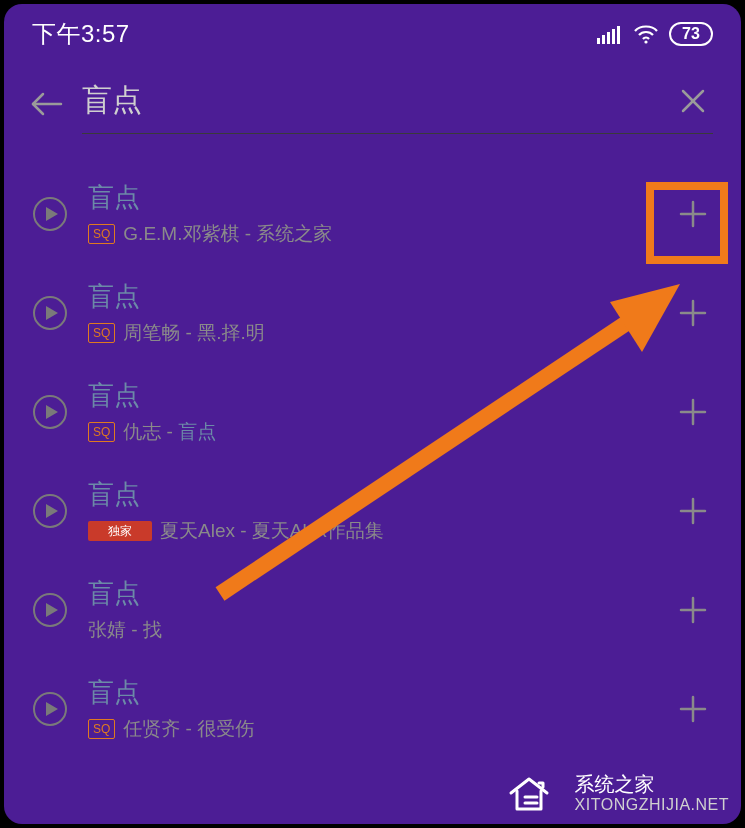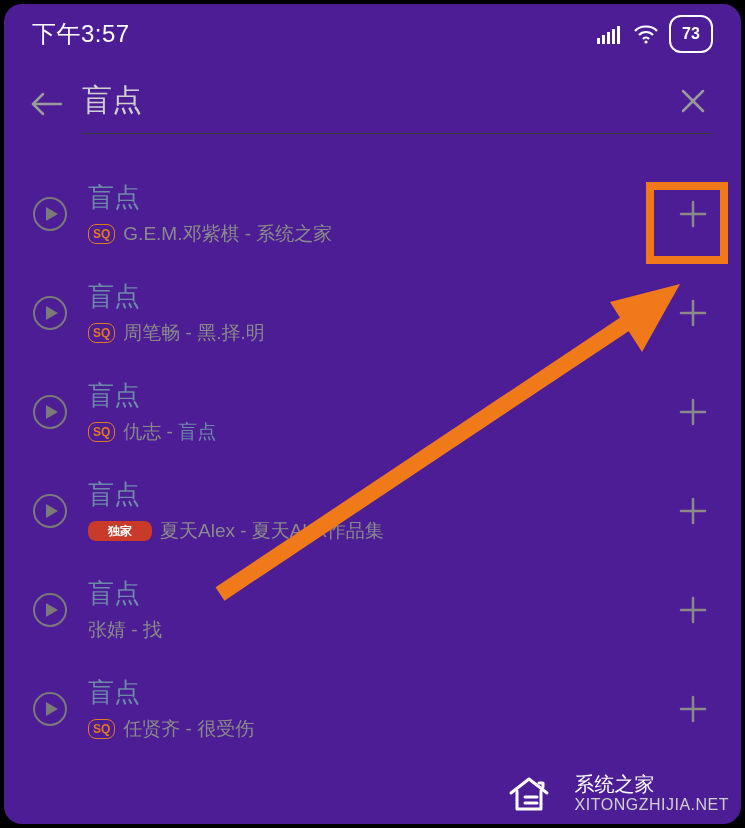--- a/index.html
+++ b/index.html
@@ -28,21 +28,21 @@
     padding: 14px 28px 10px 28px;
     height: 56px;
   }
   .status-time { font-size: 24px; color: #fff; font-weight: 400; letter-spacing: 0.5px; }
   .status-right { display: flex; align-items: center; gap: 10px; }
   .signal-icon svg, .wifi-icon svg { display:block; }
   .battery-pill {
     border: 2px solid #fff; border-radius: 12px; padding: 1px 8px;
     font-size: 16px; font-weight: 600; line-height: 18px;
     display:flex; align-items:center; justify-content:center;
-    min-width:44px; height:38px;
+    min-width:44px; height:24px;
   }
   .search-header {
     display: flex; align-items: center; gap: 14px;
     padding: 14px 28px 10px 20px;
   }
   .back-btn { width: 44px; height: 44px; display:flex; align-items:center; justify-content:center; cursor:pointer; }
   .search-field {
     flex: 1; display:flex; align-items:center;
     border-bottom: 1px solid #3a3a3a; padding: 6px 0 12px 0;
   }
@@ -59,22 +59,22 @@
     width: 40px; height: 40px; flex-shrink:0;
     display:flex; align-items:center; justify-content:center;
     cursor:pointer;
   }
   .row-main { flex:1; min-width:0; }
   .row-title { font-size: 26px; color: #6c8aa8; margin-bottom: 6px; font-weight:400; }
   .row-sub { display:flex; align-items:center; gap:8px; font-size: 19px; color: #8a8a8a; }
   .badge {
     display:inline-flex; align-items:center; justify-content:center;
     height: 20px; padding: 0 4px;
-    font-size: 12px; font-weight:700;
-    border-radius: 8px; line-height: 18px;
+    font-size: 12px; font-weight:400;
+    border-radius: 2px; line-height: 18px;
   }
   .badge-sq { color:#e07a1f; border:1.5px solid #e07a1f; }
   .badge-ex { color:#fff; background:#c93a2a; padding: 0 20px; }
   .row-sub .subtext .link-part { color:#6c8aa8; }
   .add-btn {
     width: 44px; height: 44px; flex-shrink:0;
     display:flex; align-items:center; justify-content:center;
     cursor:pointer;
   }
   

